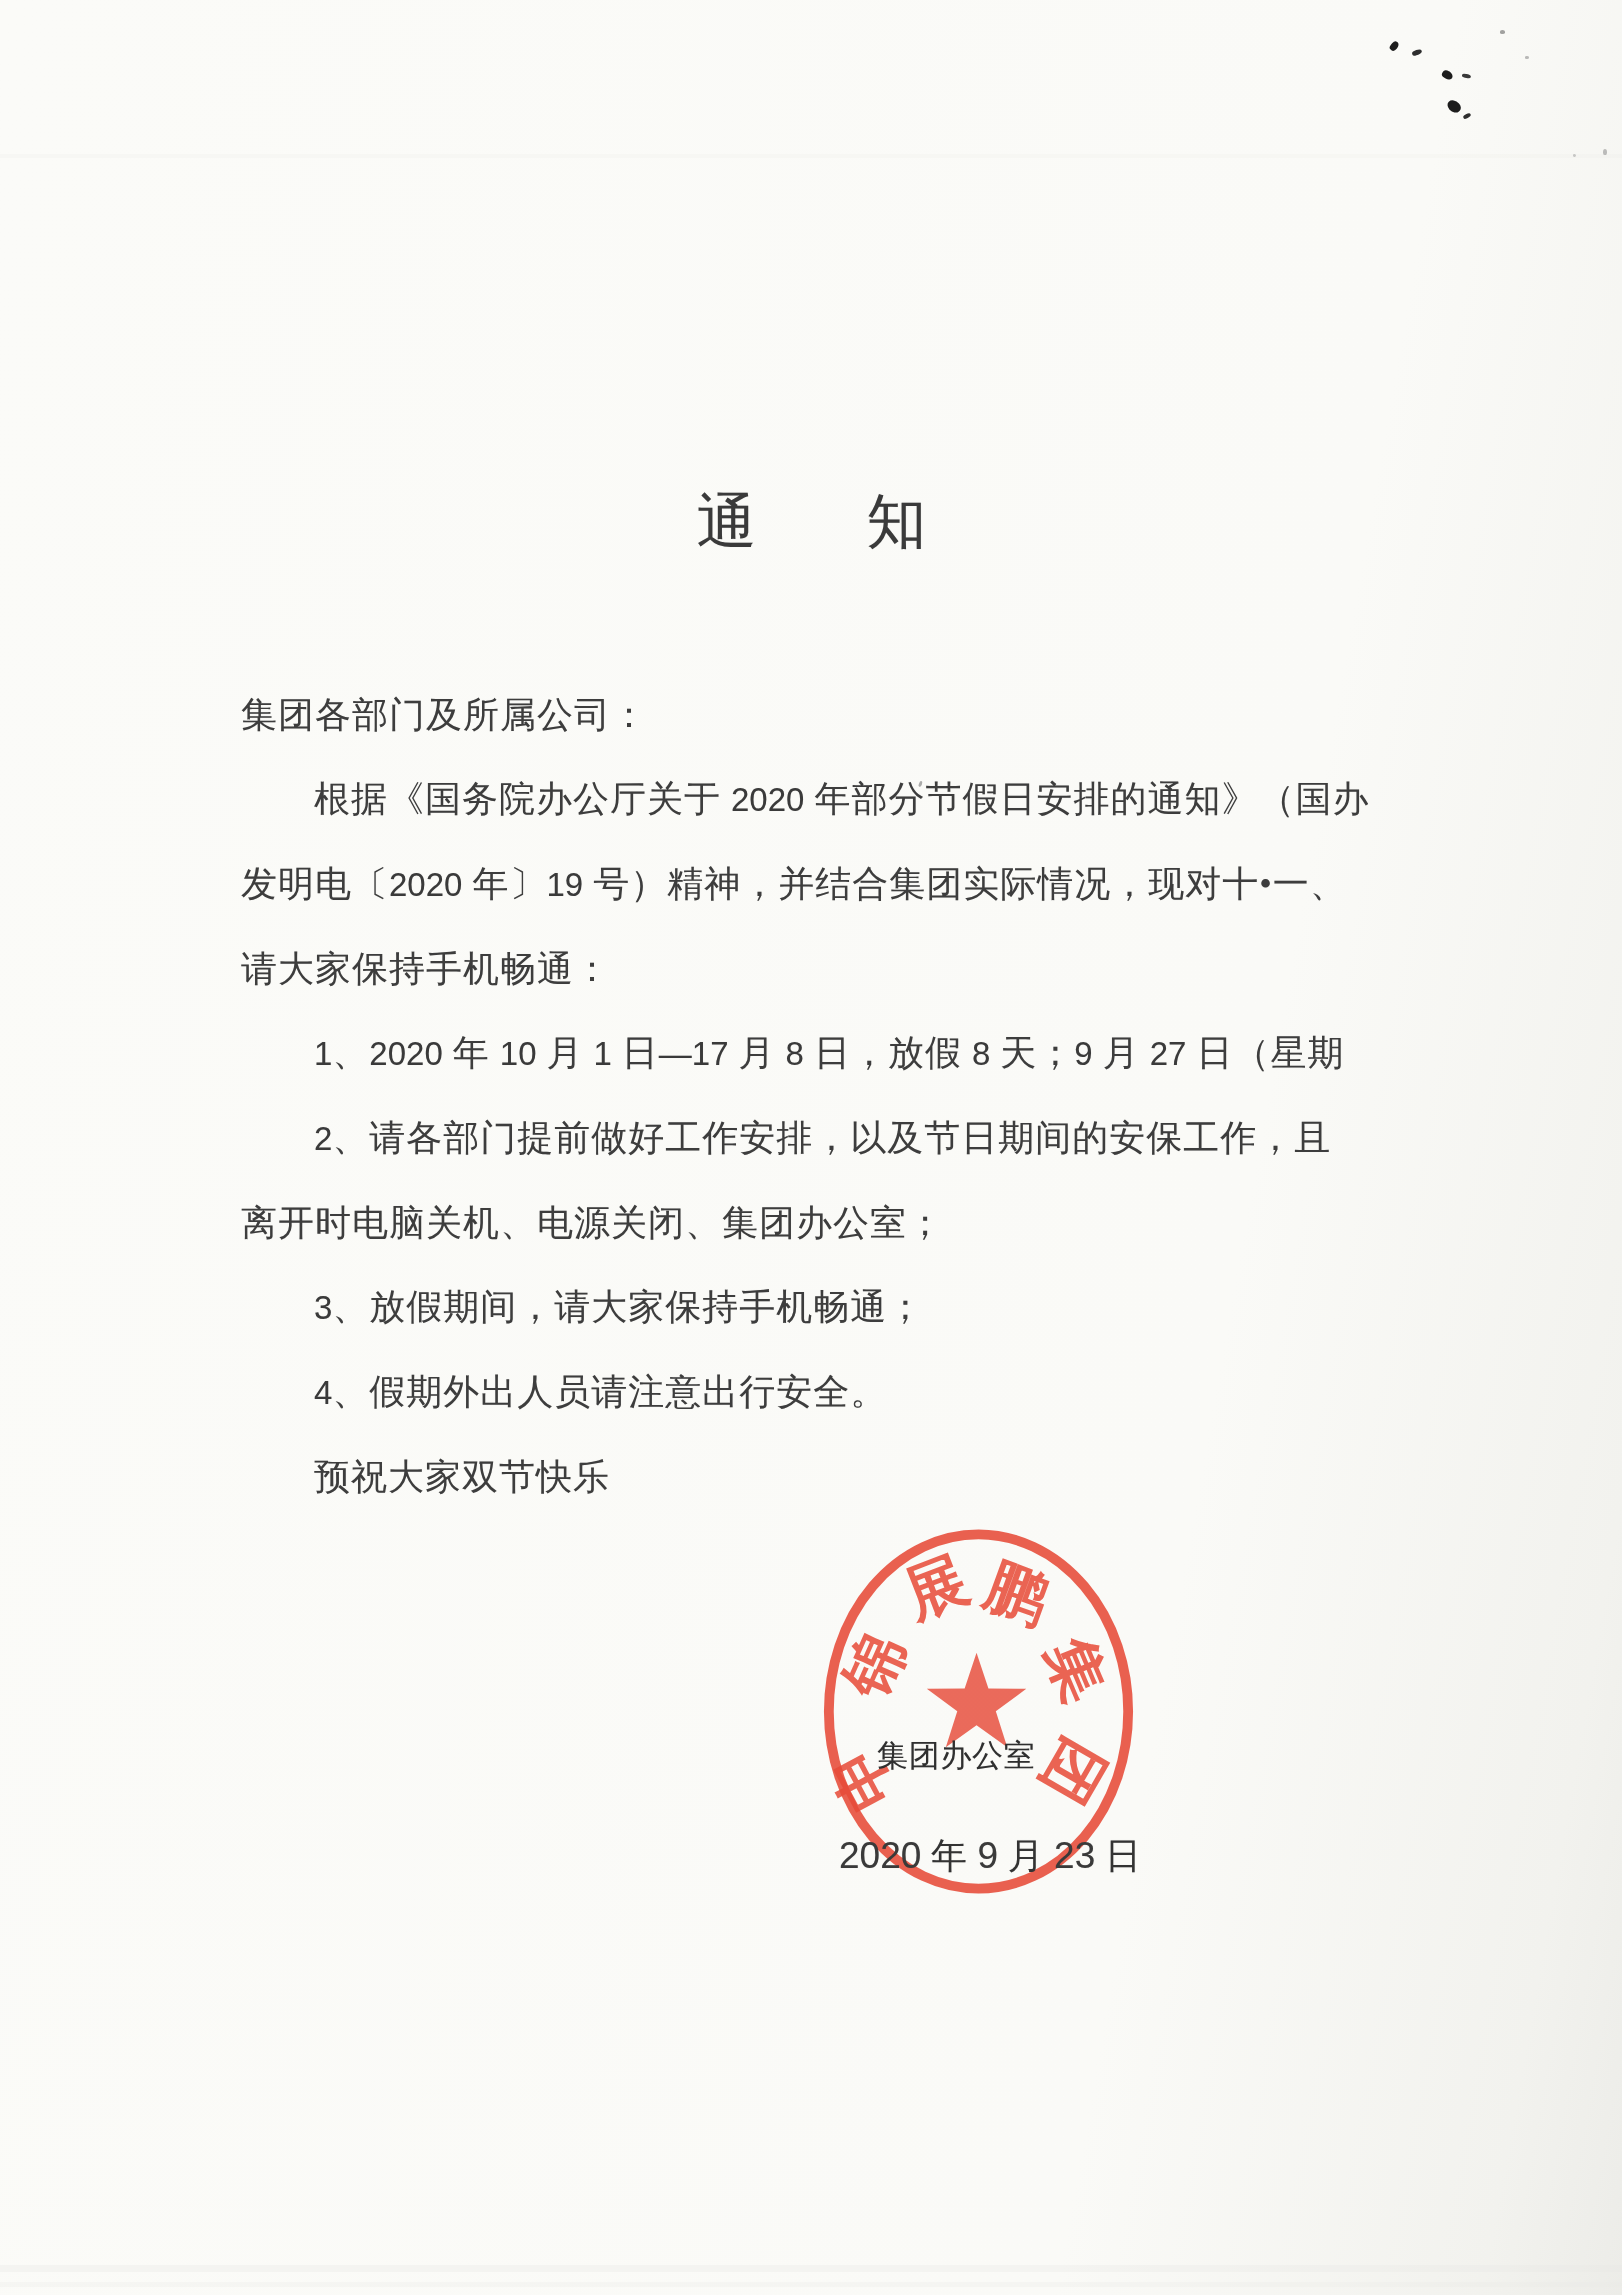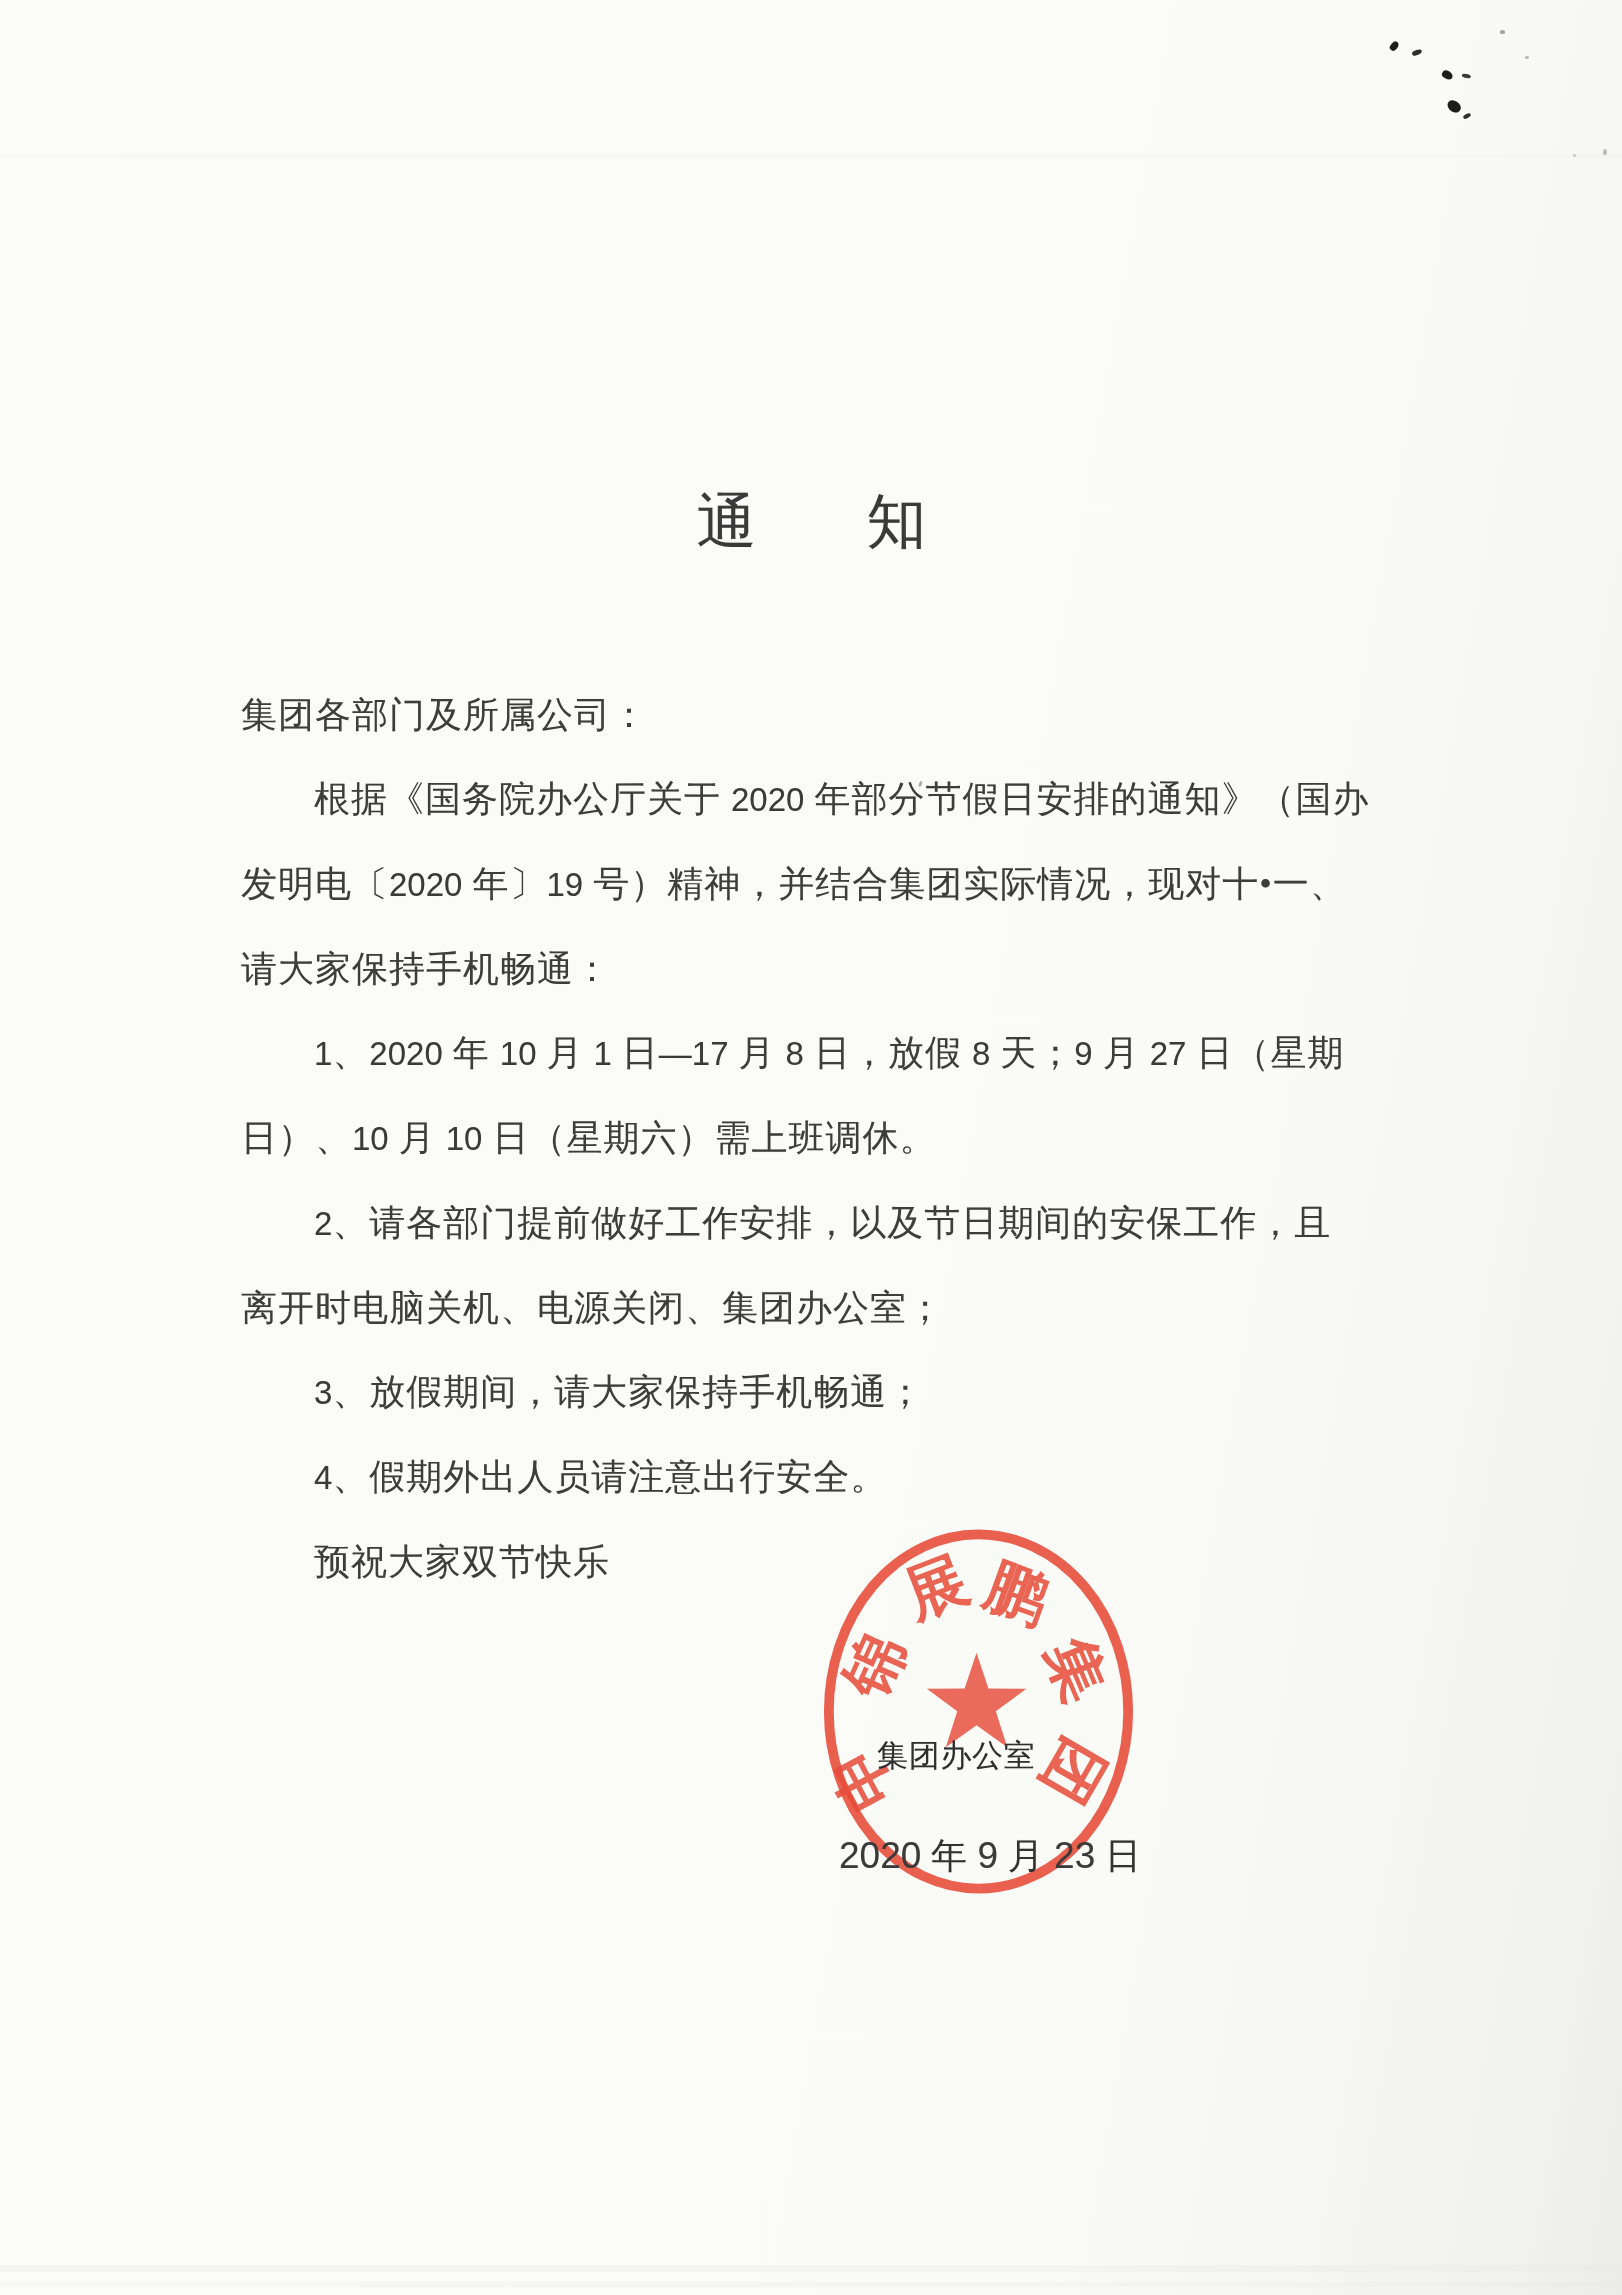--- a/index.html
+++ b/index.html
@@ -96,21 +96,20 @@
     <span>通</span>
     <span>知</span>
   </div>
 
   <div class="body-block">
       <div class="line">集团各部门及所属公司：</div>
       <div class="line indent">根据《国务院办公厅关于 <span class="num">2020</span> 年部分节假日安排的通知》（国办</div>
       <div class="line">发明电〔<span class="num">2020</span> 年〕<span class="num">19</span> 号）精神，并结合集团实际情况，现对十•一、</div>
       <div class="line">请大家保持手机畅通：</div>
       <div class="line indent"><span class="num">1</span>、<span class="num">2020</span> 年 <span class="num">10</span> 月 <span class="num">1</span> 日<span class="num">—17</span> 月 <span class="num">8</span> 日，放假 <span class="num">8</span> 天；<span class="num">9</span> 月 <span class="num">27</span> 日（星期</div>
-      <div class="line">日）、<span class="num">10</span> 月 <span class="num">10</span> 日（星期六）需上班调休。</div>
       <div class="line indent"><span class="num">2</span>、请各部门提前做好工作安排，以及节日期间的安保工作，且</div>
       <div class="line">离开时电脑关机、电源关闭、集团办公室；</div>
       <div class="line indent"><span class="num">3</span>、放假期间，请大家保持手机畅通；</div>
       <div class="line indent"><span class="num">4</span>、假期外出人员请注意出行安全。</div>
       <div class="line indent">预祝大家双节快乐</div>
     </div>
 
   <div class="stamp">
     <svg viewBox="0 0 482 564" xmlns="http://www.w3.org/2000/svg">
       <g fill="#e64a38" fill-opacity="0.86" stroke="none">

